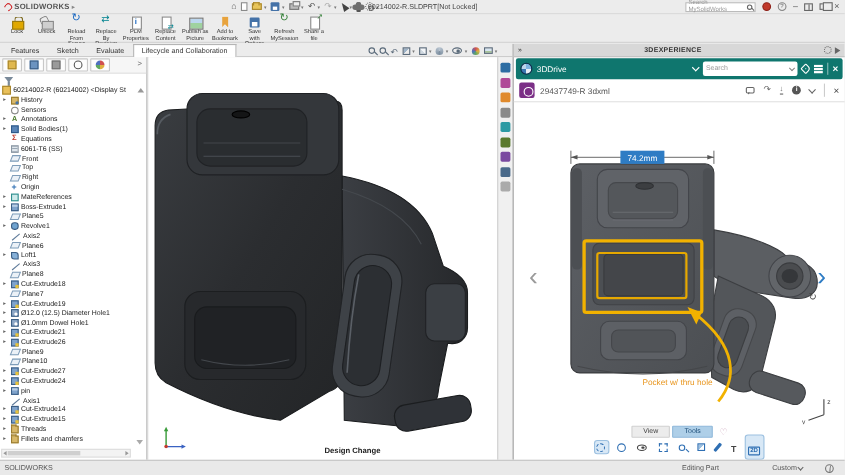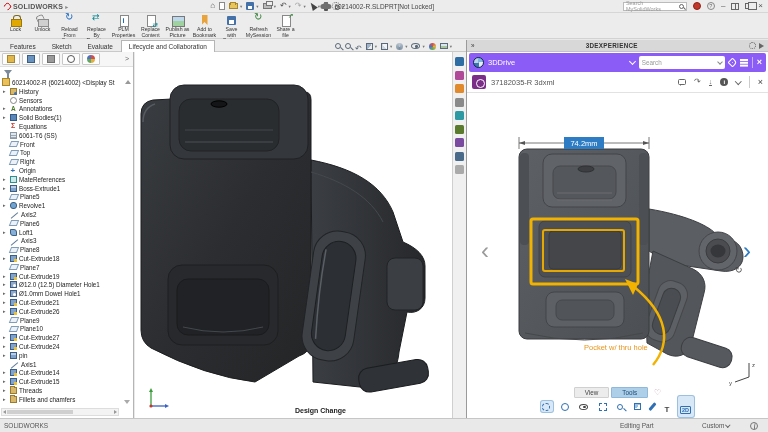--- a/index.html
+++ b/index.html
@@ -135,21 +135,21 @@
 .strip{left:452px;top:52px;width:14px;height:366px;background:#f0f0f0;border-left:1px solid #cfcfcf;display:flex;flex-direction:column;align-items:center;padding-top:5px;gap:4.5px}
 .si{width:9px;height:9px;border-radius:1.5px}
 .s1{background:#2d6da3}.s2{background:#b04a98}.s3{background:#e08a2d}.s4{background:#8a8a8a}
 .s5{background:#2d9aa3}.s6{background:#5a7a2d}.s7{background:#7a4aa0}.s8{background:#4a6a8a}.s9{background:#aaa}
 
 .rp{left:466px;top:40px;width:302px;height:378px;background:#fff;border-left:1px solid #9a9a9a}
 .rp-header{height:12px;background:#d8d8d8;border-bottom:1px solid #c2c2c2;display:flex;align-items:center;padding:0 4px;font-size:6.3px;color:#333;gap:3px}
 .rp-header .ttl{flex:1;text-align:center;font-weight:bold;letter-spacing:.3px}
 .gear2{width:7px;height:7px;border:1.3px dotted #666;border-radius:50%}
 .pin2{width:0;height:0;border-top:3px solid transparent;border-bottom:3px solid transparent;border-left:5px solid #666}
-.rp-drive{margin:1px 2px 0;height:19px;background:#8b5cf6;border-radius:2px;display:flex;align-items:center;padding:0 4px;gap:4px}
+.rp-drive{margin:1px 2px 0;height:19px;background:#0f766e;border-radius:2px;display:flex;align-items:center;padding:0 4px;gap:4px}
 .compass{width:11px;height:11px;border-radius:50%;background:conic-gradient(#7fb3e0 0 25%,#e8eef5 0 50%,#3a76b0 0 75%,#bcd4ea 0 100%);border:1px solid #0f2a4a;flex:none}
 .dlabel{color:#fff;font-size:7.5px}
 .chevw{width:5px;height:5px;border-right:1.3px solid #fff;border-bottom:1.3px solid #fff;transform:rotate(45deg);margin-top:-2px}
 .rp-search{width:86px;height:13px;background:#fff;border-radius:2px;display:flex;align-items:center;font-size:6.3px;color:#999;padding:0 3px}
 .chevg{width:4px;height:4px;border-right:1.2px solid #888;border-bottom:1.2px solid #888;transform:rotate(45deg);margin-left:auto;margin-top:-2px}
 .tagw{width:7px;height:7px;border:1.2px solid #fff;border-radius:1px 50% 1px 1px;transform:rotate(45deg);position:relative}
 .tagw::after{content:"";position:absolute;left:1.5px;top:1.5px;width:1.5px;height:1.5px;border-radius:50%;background:#fff}
 .hamw{width:8px;height:1.3px;background:#fff;box-shadow:0 2.8px 0 #fff,0 5.6px 0 #fff;margin-top:-5px}
 .vdiv{width:1px;height:11px;background:rgba(255,255,255,.5)}
 .xw{color:#fff;font-size:9px;font-weight:bold;line-height:9px}
@@ -737,21 +737,21 @@
       <span>Search</span>
       <span class="chevg"></span>
     </div>
     <span class="tagw"></span>
     <span class="hamw"></span>
     <span class="vdiv"></span>
     <span class="xw">×</span>
   </div>
   <div class="rp-file">
     <span class="ficon"></span>
-    <span class="fname">37182035-R 3dxml</span>
+    <span class="fname">29437749-R 3dxml</span>
     <div class="fic">
       <span class="bubble"></span>
       <span class="fwd">↷</span>
       <span class="dl">↓</span>
       <span class="info">i</span>
       <span class="chevd"></span>
       <span class="vdiv2"></span>
       <span class="xg">×</span>
     </div>
   </div>

